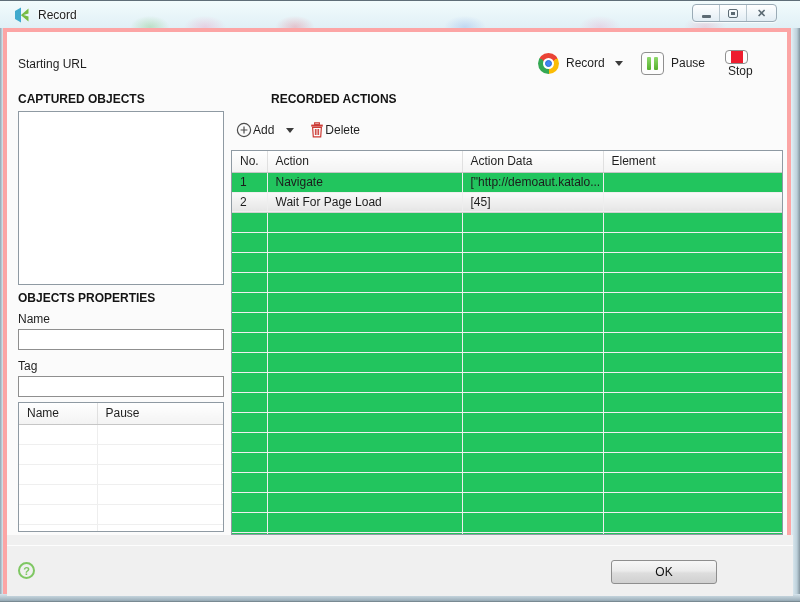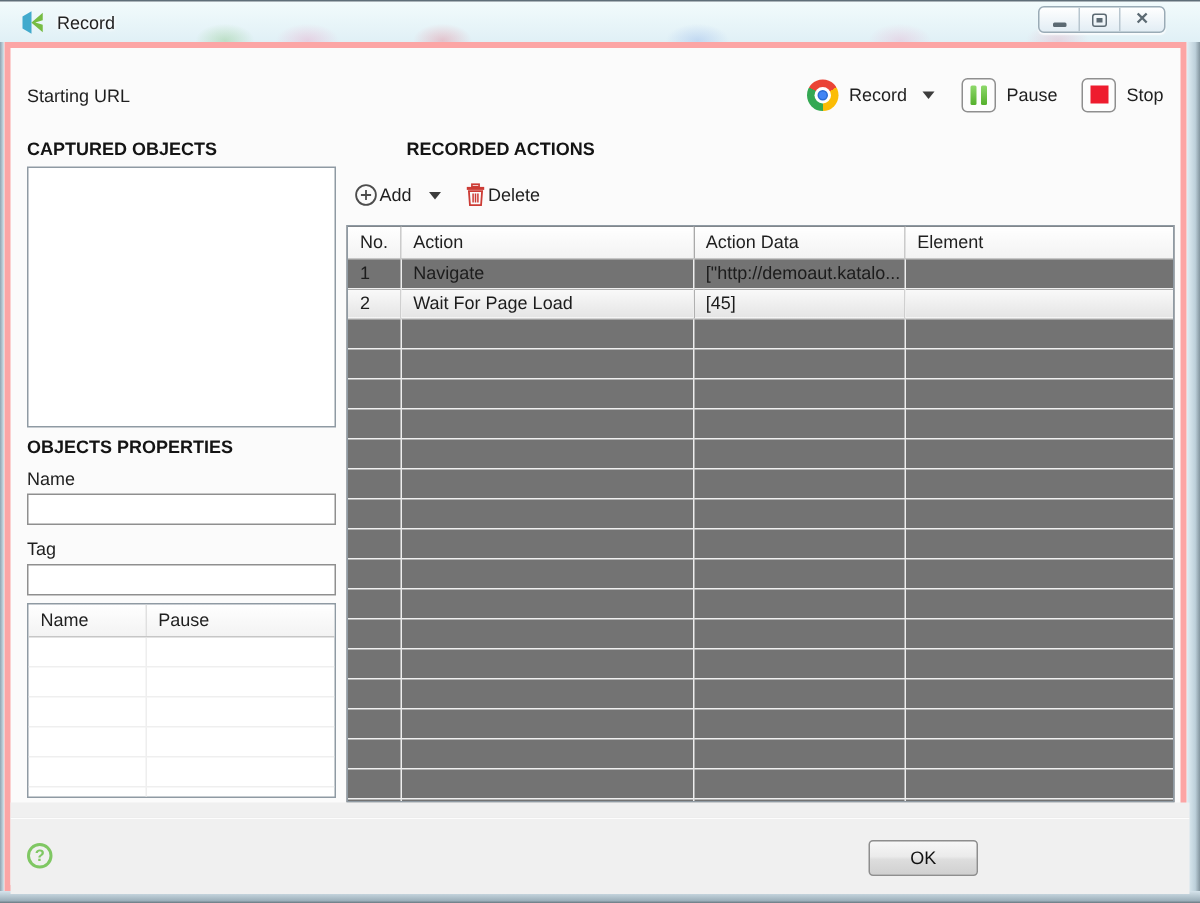--- a/index.html
+++ b/index.html
@@ -57,21 +57,21 @@
   .tool-group { position:absolute; display:flex; align-items:center; cursor:default; }
   .record-group { left:531px; top:18px; height:26px; }
   .chrome-icon { position:relative; width:21px; height:21px; border-radius:50%;
     background:conic-gradient(#ea4335 0 60deg, #fbbc05 60deg 180deg, #34a853 180deg 300deg, #ea4335 300deg 360deg); }
   .chrome-icon::before { content:""; position:absolute; inset:5px; background:#fff; border-radius:50%; }
   .chrome-icon::after  { content:""; position:absolute; inset:7px; background:#4285f4; border:1px solid #2a6bd4; border-radius:50%; }
   .tool-text { margin-left:7px; }
   .arrow-down { width:0; height:0; border-left:4px solid transparent; border-right:4px solid transparent; border-top:5px solid #3c3c3c; margin-left:10px; }
 
   .pause-group { left:634px; top:18px; height:26px; }
-  .stop-group  { left:714px; top:18px; height:26px; }
+  .stop-group  { left:714px; top:18px; height:26px;flex-direction:column; }
   .icon-box { width:23px; height:23px; border:1px solid #8f8f8f; border-radius:4px; background:#fdfdfd;
     display:flex; align-items:center; justify-content:center; }
   .pause-bars { display:flex; gap:3px; }
   .pause-bar { width:4px; height:13px; border-radius:1px; background:linear-gradient(#8ed96b,#55b02c); }
   .stop-square { width:12px; height:12px; background:#ee1c2e; }
 
   
   .section-h { position:absolute; font-weight:bold; color:#141414; }
   .h-captured { left:11px; top:60px; }
   .h-objprops { left:11px; top:259px; }
@@ -79,21 +79,21 @@
 
   
   .captured-box { position:absolute; left:11px; top:79px; width:206px; height:174px; background:#fff; border:1px solid #8f9aa3; }
   .name-label { left:11px; top:280px; }
   .tag-label  { left:11px; top:327px; }
   .small-input { position:absolute; left:11px; width:206px; height:21px; border:1px solid #8f8f8f; background:#fff; font:12px "Liberation Sans", sans-serif; padding:0 5px; }
   .name-input { top:297px; }
   .tag-input  { top:344px; }
 
   .props-table-wrap { position:absolute; left:11px; top:370px; width:206px; height:130px; background:#fff; border:1px solid #8f9aa3; overflow:hidden; }
-  .actions-table-wrap { position:absolute; left:224px; top:118px; width:552px; height:385px; background:#737373; border:1px solid #8f9aa3; overflow:hidden; }
+  .actions-table-wrap { position:absolute; left:224px; top:118px; width:552px; height:385px; background:#22c55e; border:1px solid #8f9aa3; overflow:hidden; }
 
   table { border-collapse:collapse; table-layout:fixed; width:100%; }
   th { text-align:left; font-weight:normal; height:21px; padding:0 8px;
        background:linear-gradient(#ffffff,#f3f3f3);
        border-right:1px solid #e0e0e0; border-bottom:1px solid #c6c6c6; white-space:nowrap; overflow:hidden; }
   th:last-child { border-right:none; }
   td { height:20px; padding:0 8px; border-right:1px solid #eeeeee; border-bottom:1px solid #efefef;
        white-space:nowrap; overflow:hidden; text-overflow:clip; color:#1c1c1c; }
   td:last-child { border-right:none; }
   tr.selected td { background:linear-gradient(#fafafa,#e5e5e5); border-bottom:1px solid #d2d2d2; }
@@ -110,21 +110,21 @@
   .delete-btn { margin-left:16px; }
 
   
   .bottombar { position:absolute; left:0; top:503px; width:786px; height:61px; background:#f0f0f0; }
   .bottombar .divider { position:absolute; left:0; top:10px; width:100%; height:1px; background:#c9c9c9; border-bottom:1px solid #fdfdfd; }
   .help-icon { position:absolute; left:11px; top:27px; width:17px; height:17px; border:2px solid #7fc763; border-radius:50%;
     color:#7fc763; font-weight:bold; font-size:11px; display:flex; align-items:center; justify-content:center; }
   .dlg-btn { position:absolute; top:25px; height:24px; border:1px solid #8e8e8e; border-radius:3px;
     background:linear-gradient(#f7f7f7,#ebebeb 45%,#dddddd 55%,#d0d0d0); font:12px "Liberation Sans", sans-serif;
     color:#111; text-align:center; cursor:default; }
-  .ok-btn { left:572px; width:73px; }
+  .ok-btn { left:604px; width:106px; }
   .cancel-btn { left:687px; width:87px; }
 </style>
 </head>
 <body>
 
 <div class="window">
 
   <div class="titlebar">
     <svg class="titlebar-icon" viewBox="0 0 18 18">
       <polygon points="2,5 8,1.5 8,16.5 2,13" fill="#41aacd"></polygon>

